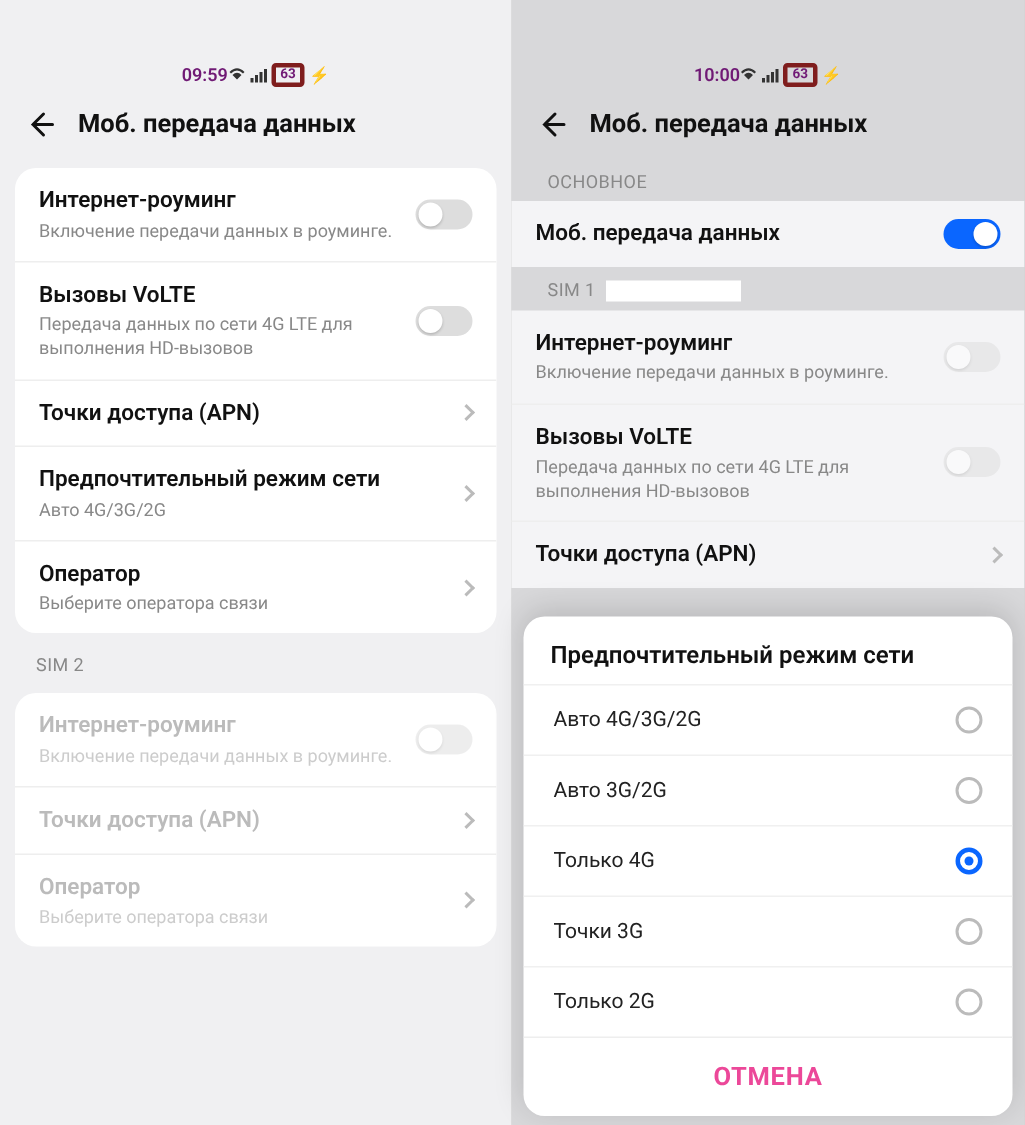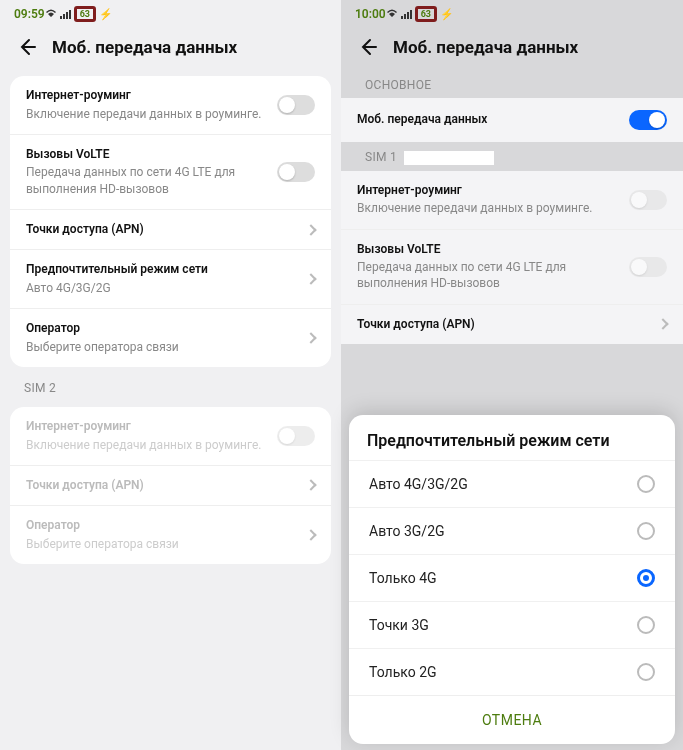--- a/index.html
+++ b/index.html
@@ -17,25 +17,26 @@
     flex-direction: column;
     position: relative;
   }
   .phone-left { width: 341px; background: #f0f0f2; }
   .phone-right { width: 342px; background: #d8d8da; }
 
   .status-bar {
     height: 28px;
     display: flex;
     align-items: center;
-    justify-content: flex-start;
+    justify-content: center;
     padding: 0 14px;
     font-size: 12px;
     font-weight: 600;
-    color: #4d7c0f;
+    color: #701a75;
+    margin-top: 36px;
   }
   .status-icons { display: flex; align-items: center; gap: 3px; font-size: 11px; }
   .battery {
     border: 3px solid #7f1d1d;
     border-radius: 3px;
     padding: 0 3px;
     font-size: 9px;
     font-weight: 700;
   }
 
@@ -67,21 +68,21 @@
   .phone-right .card { background: #f4f4f6; border-radius: 0; margin: 0; }
 
   .row {
     padding: 12px 16px;
     display: flex;
     align-items: center;
     border-bottom: 1px solid #eee;
   }
   .row:last-child { border-bottom: none; }
   .row-body { flex: 1; min-width: 0; }
-  .row-title { font-size: 12px; font-weight: 600; color: #111; line-height: 1.3; }
+  .row-title { font-size: 15px; font-weight: 600; color: #111; line-height: 1.3; }
   .row-sub { font-size: 12px; color: #888; line-height: 1.35; margin-top: 2px; }
   .row.disabled .row-title { color: #bbb; }
   .row.disabled .row-sub { color: #ccc; }
 
   .toggle {
     width: 38px; height: 20px;
     background: #ddd;
     border-radius: 10px;
     position: relative;
     flex-shrink: 0;
@@ -148,23 +149,23 @@
   .radio.selected::after {
     content: "";
     position: absolute;
     inset: 3px;
     background: #0a66ff;
     border-radius: 50%;
   }
   .sheet-cancel {
     text-align: center;
     padding: 16px;
-    font-size: 14px;
-    font-weight: 400;
-    color: #4d7c0f;
+    font-size: 17px;
+    font-weight: 700;
+    color: #ec4899;
     letter-spacing: 0.5px;
     border-top: 1px solid #eee;
   }
 
   .signal { display:inline-flex; align-items:flex-end; gap:1px; height:10px;}
   .signal span{ width:2px; background:#333; display:inline-block;}
   .signal span:nth-child(1){height:3px}
   .signal span:nth-child(2){height:5px}
   .signal span:nth-child(3){height:7px}
   .signal span:nth-child(4){height:9px}

